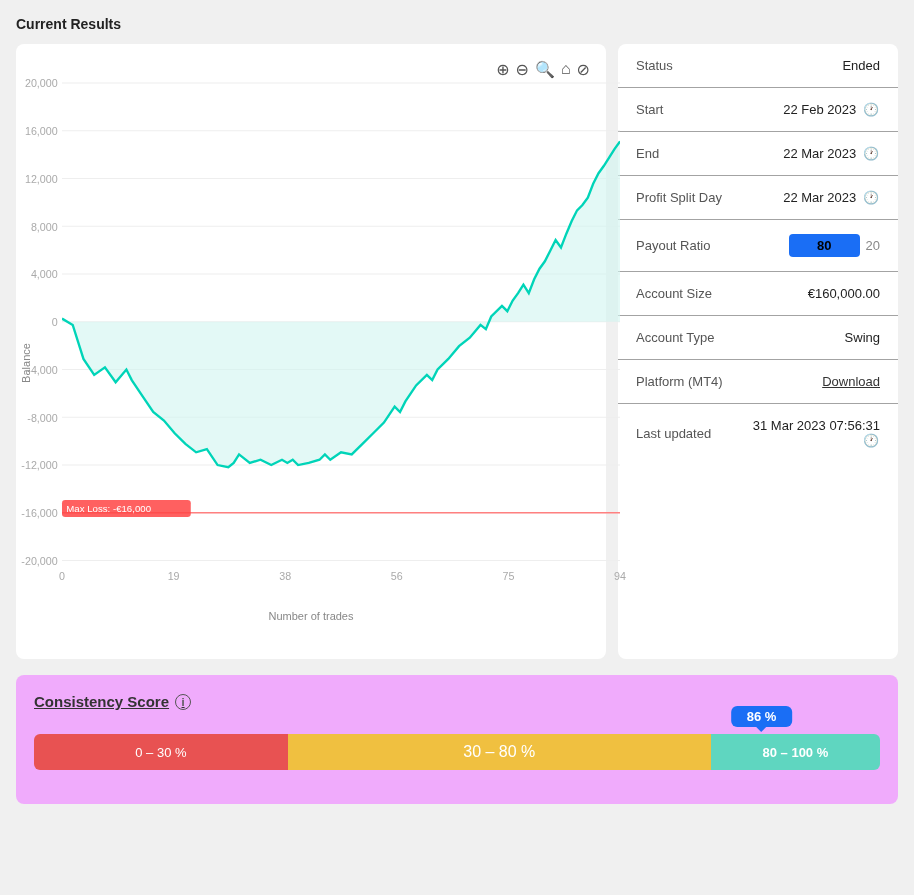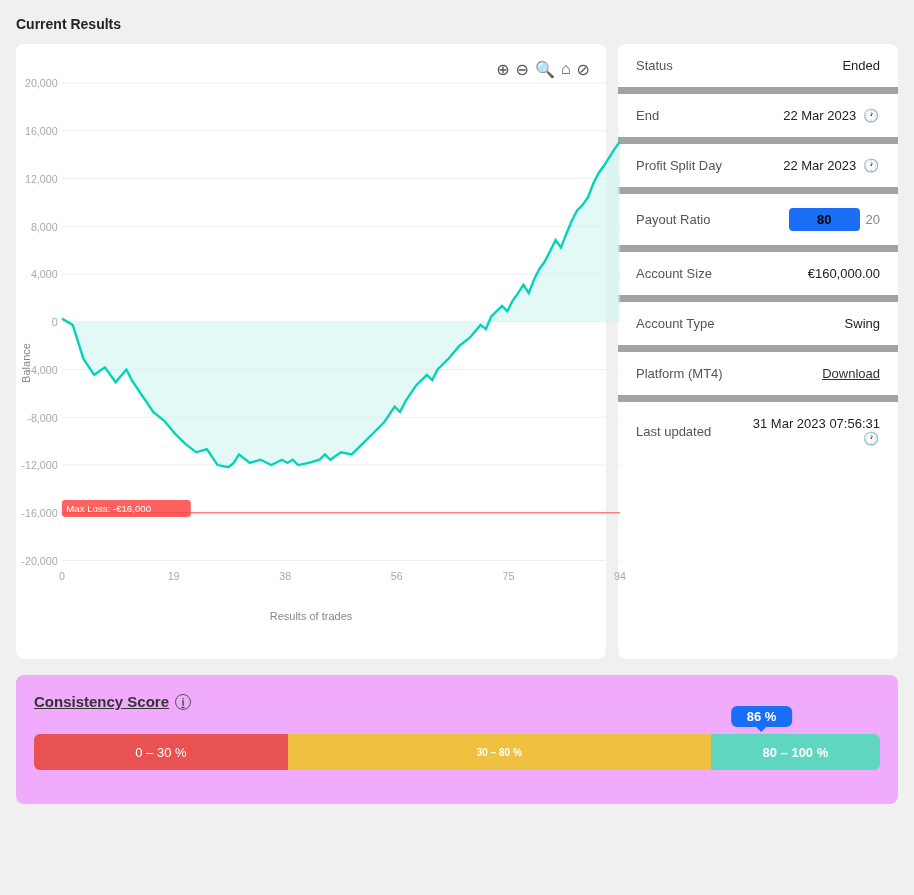--- a/index.html
+++ b/index.html
@@ -71,21 +71,21 @@
       width: 280px;
       min-width: 260px;
       padding: 0;
       overflow: hidden;
     }
     .info-row {
       display: flex;
       justify-content: space-between;
       align-items: center;
       padding: 14px 18px;
-      border-bottom: 7px solid #a3a3a3;
+      border-bottom: 1px solid #a3a3a3;
     }
     .info-row:last-child {
       border-bottom: none;
     }
     .info-label {
       color: #555;
       font-size: 13px;
       min-width: 90px;
     }
     .info-value {
@@ -187,22 +187,22 @@
       font-size: 13px;
       font-weight: normal;
     }
     .seg-yellow {
       background: #f0c040;
       flex: 50;
       display: flex;
       align-items: center;
       justify-content: center;
       color: #fff;
-      font-size: 10px;
-      font-weight: bold;
+      font-size: 16px;
+      font-weight: normal;
     }
     .seg-teal {
       background: #5fd6c0;
       flex: 20;
       display: flex;
       align-items: center;
       justify-content: center;
       color: #fff;
       font-size: 13px;
       font-weight: bold;
@@ -290,28 +290,35 @@
           185,355 195,360 205,355 210,358 215,355 220,360
           230,358 240,355 245,350 250,355 260,348 270,350
           280,340 290,330 300,320 310,305 315,310 320,300
           330,285 340,275 345,280 350,270 360,260 370,248
           380,240 390,228 395,232 400,220 410,210 415,215
           420,205 425,198 430,190 435,198 440,185 445,175
           450,168 455,158 460,148 465,155 470,142 475,130
           480,120 485,115 490,108 495,95 500,85 505,78
           510,70 515,62 520,55" fill="none" stroke="#00d4b8" stroke-width="2.2" clip-path="url(#chartClip)"></polyline>
       </svg>
-      <div class="x-label">Results of trades</div>
+      <div class="x-label">Number of trades</div>
     </div>
   </div>
 
   <div class="info-card">
     <div class="info-row">
       <span class="info-label">Status</span>
       <span class="info-value ended">Ended</span>
+    </div>
+    <div class="info-row">
+      <span class="info-label">Start</span>
+      <span class="info-value">
+        <span>22 Feb 2023</span>
+        <span style="margin-left:4px;color:#555;">🕐</span>
+      </span>
     </div>
     <div class="info-row">
       <span class="info-label">End</span>
       <span class="info-value">
         <span>22 Mar 2023</span>
         <span style="margin-left:4px;color:#555;">🕐</span>
       </span>
     </div>
     <div class="info-row">
       <span class="info-label">Profit Split Day</span>

